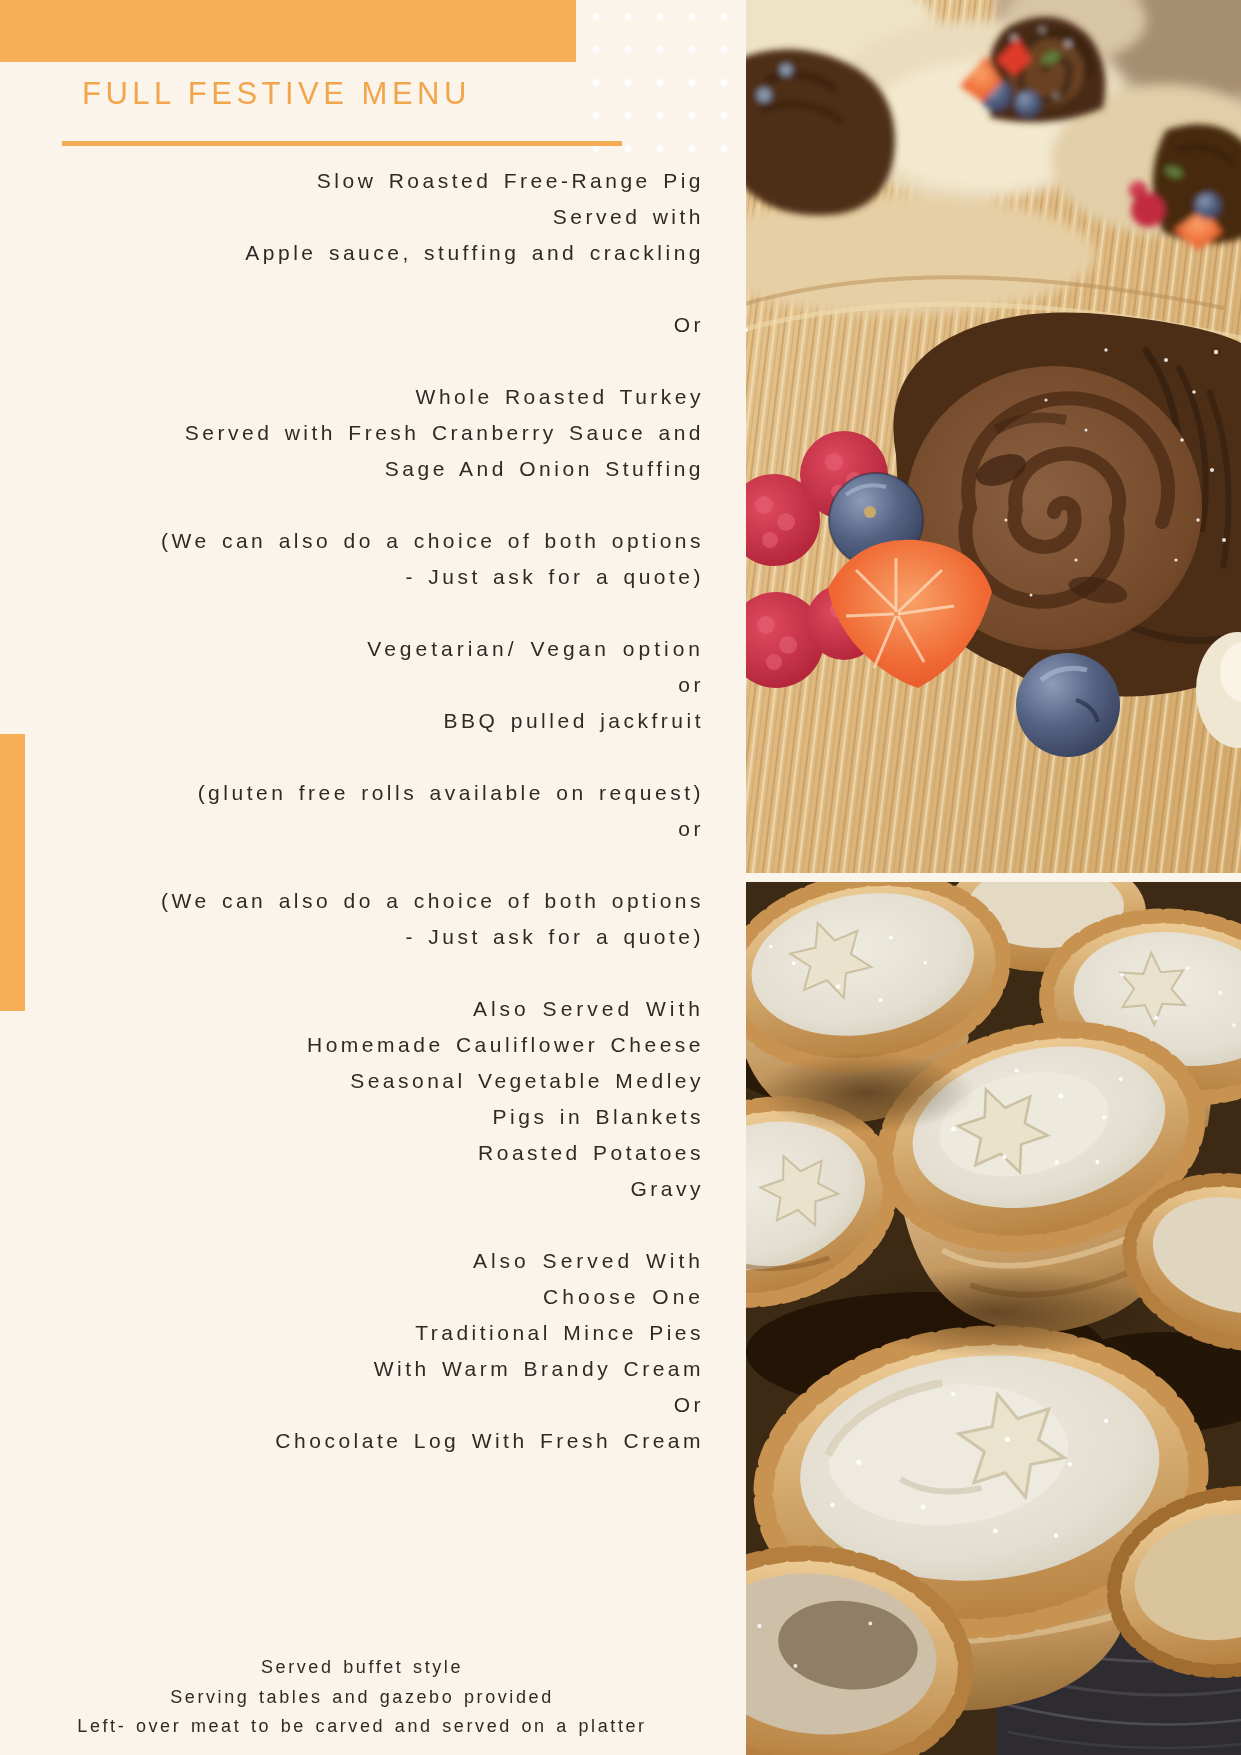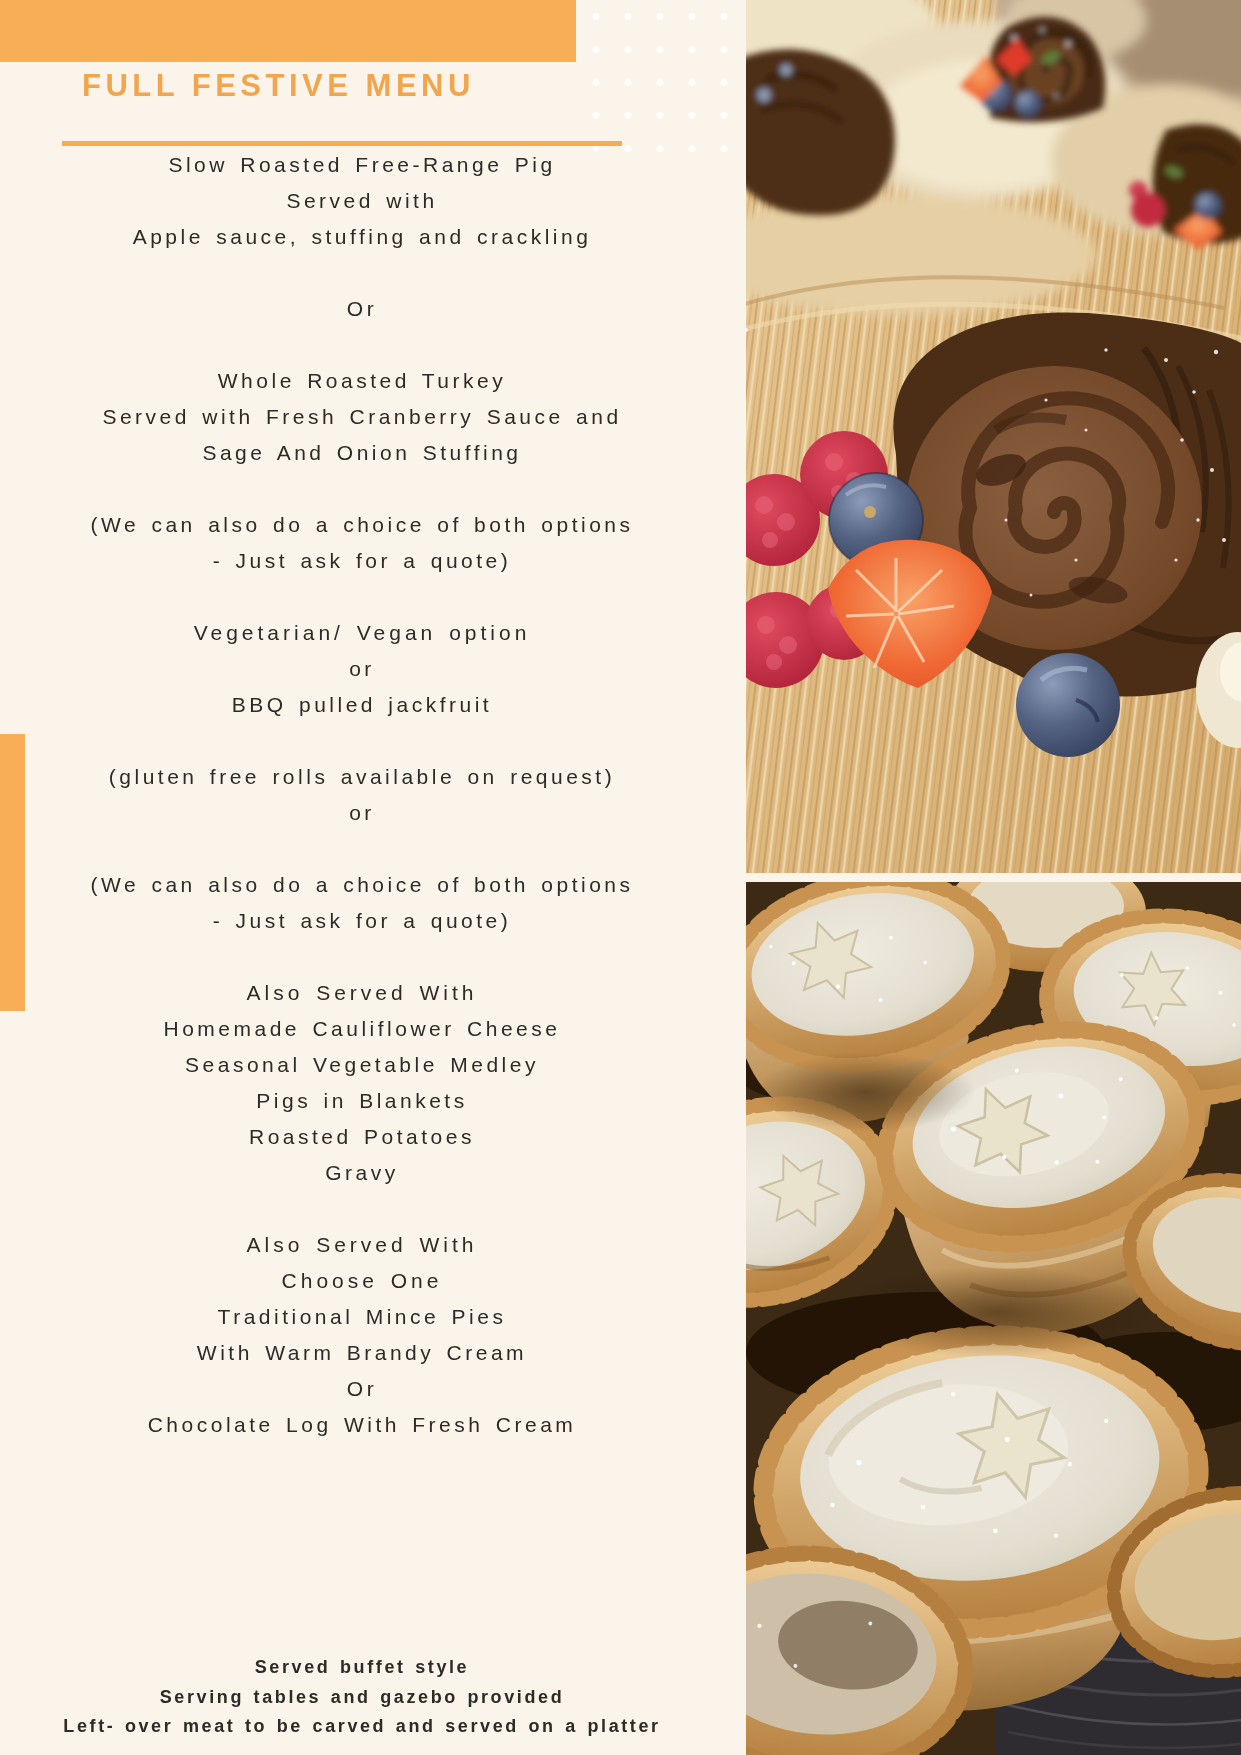--- a/index.html
+++ b/index.html
@@ -9,33 +9,33 @@
     font-family:"Liberation Sans",sans-serif;color:#2d2b28;
   }
   .top-bar{position:absolute;left:0;top:0;width:576px;height:62px;background:#F7AE57;}
   .dots{
     position:absolute;left:574px;top:0;width:172px;height:176px;
     background-image:radial-gradient(circle,rgba(255,255,255,.95) 3px,rgba(255,255,255,0) 4px);
     background-size:32px 33px;background-position:6px 0px;
   }
   .side-bar{position:absolute;left:0;top:734px;width:25px;height:277px;background:#F7AE57;}
   .title{
-    position:absolute;left:82px;top:68px;margin:0;
-    font-size:31px;font-weight:bold;letter-spacing:4.5px;color:#F1A54C;white-space:nowrap;
+    position:absolute;left:82px;top:76px;margin:0;
+    font-size:31px;font-weight:normal;letter-spacing:4.5px;color:#F1A54C;white-space:nowrap;
   }
   .title-underline{position:absolute;left:62px;top:141px;width:560px;height:5px;background:#F6AC55;}
-  .menu{position:absolute;left:20px;top:147px;width:684px;text-align:center;}
+  .menu{position:absolute;left:20px;top:163px;width:684px;text-align:right;}
   .menu .line{
     line-height:36px;height:36px;font-size:21px;letter-spacing:3.5px;word-spacing:3px;
     white-space:nowrap;
   }
   .menu .line.bold{font-weight:normal;letter-spacing:4px;}
   .menu .line.blank{height:36px;}
   .footer{position:absolute;left:20px;top:1653px;width:684px;text-align:center;}
-  .footer .fline{line-height:29.5px;font-size:18px;letter-spacing:2.6px;word-spacing:2px;white-space:nowrap;font-weight:bold;}
+  .footer .fline{line-height:29.5px;font-size:18px;letter-spacing:2.6px;word-spacing:2px;white-space:nowrap;}
   .photo{position:absolute;left:746px;width:495px;overflow:hidden;}
   .photo-top{top:0;height:873px;}
   .photo-bottom{top:882px;height:873px;}
   .photo svg{display:block;}
 </style>
 </head>
 <body>
 
 <div class="page">
 

